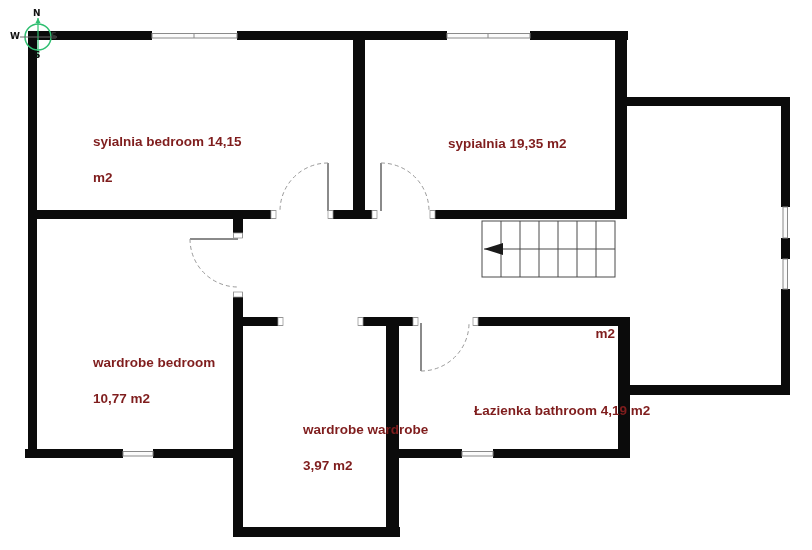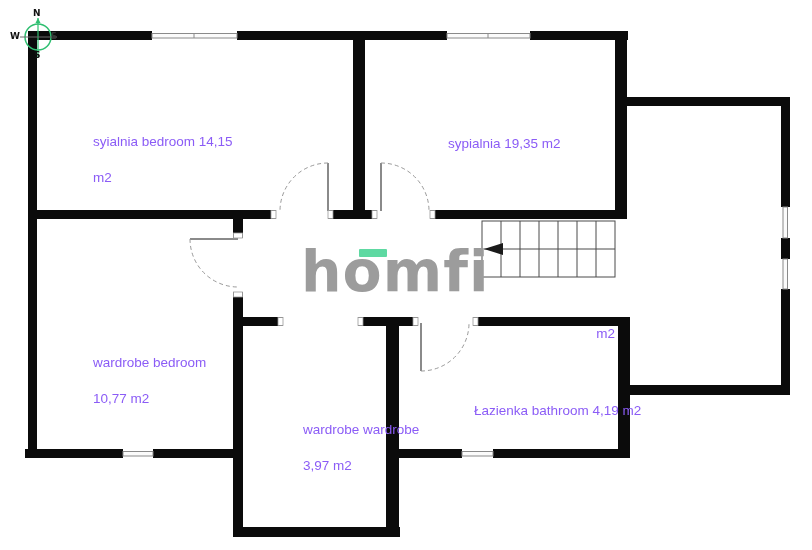--- a/index.html
+++ b/index.html
@@ -8,22 +8,23 @@
     width:812px;height:550px;
     background:#ffffff;
     font-family:"Liberation Sans", sans-serif;
     overflow:hidden;
   }
   .plan svg{position:absolute;left:0;top:0;}
   .room-label{
     position:absolute;
     font-size:13.5px;
     line-height:18px;
-    color:#8b5cf6;
+    color:#7f1d1d;
     white-space:pre;
+    font-weight:bold;
   }
   .room-label .l2-right{display:block;text-align:right;}
   .hall-label{width:138px;}
   
   .logo{
     position:absolute;
     left:301px;top:240px;
     width:200px;height:66px;
     color:#9c9c9c;
     font-family:"DejaVu Sans", sans-serif;
@@ -177,21 +178,20 @@
       <line x1="20" y1="37" x2="57" y2="37" stroke="#6b6b6b" stroke-width="1"></line>
       <polygon points="38,18 35.5,23 40.5,23" fill="#2fbf71"></polygon>
     </g>
   </svg>
 
   <div class="compass-letter c-n">N</div>
   <div class="compass-letter c-s">S</div>
   <div class="compass-letter c-w">W</div>
   <div class="compass-letter c-e">E</div>
 
-  <div class="logo"><span>h</span><span>o</span><span>mfi</span><span class="accent-bar" style="background:#5ed9a2;"></span></div>
 
   <div class="room-label" style="left:78px;top:115px;">
     <span>syialnia bedroom 14,15</span><br>
     <span>m2</span>
   </div>
 
   <div class="room-label" style="left:433px;top:117px;">
     <span>sypialnia 19,35 m2</span>
   </div>
 

